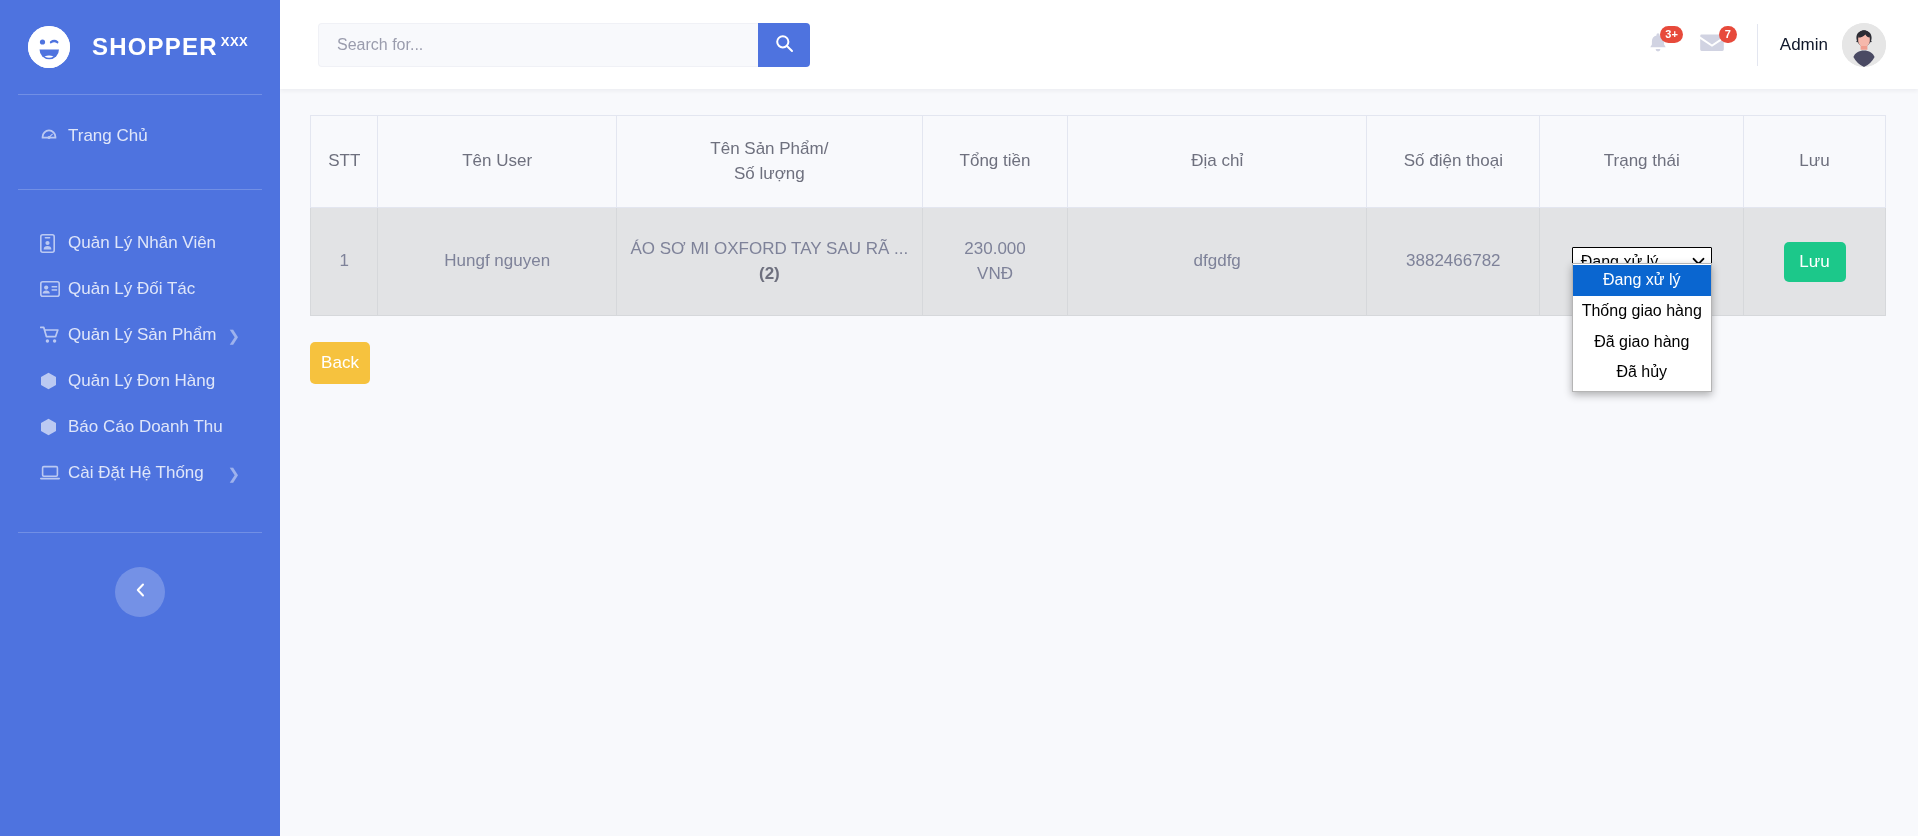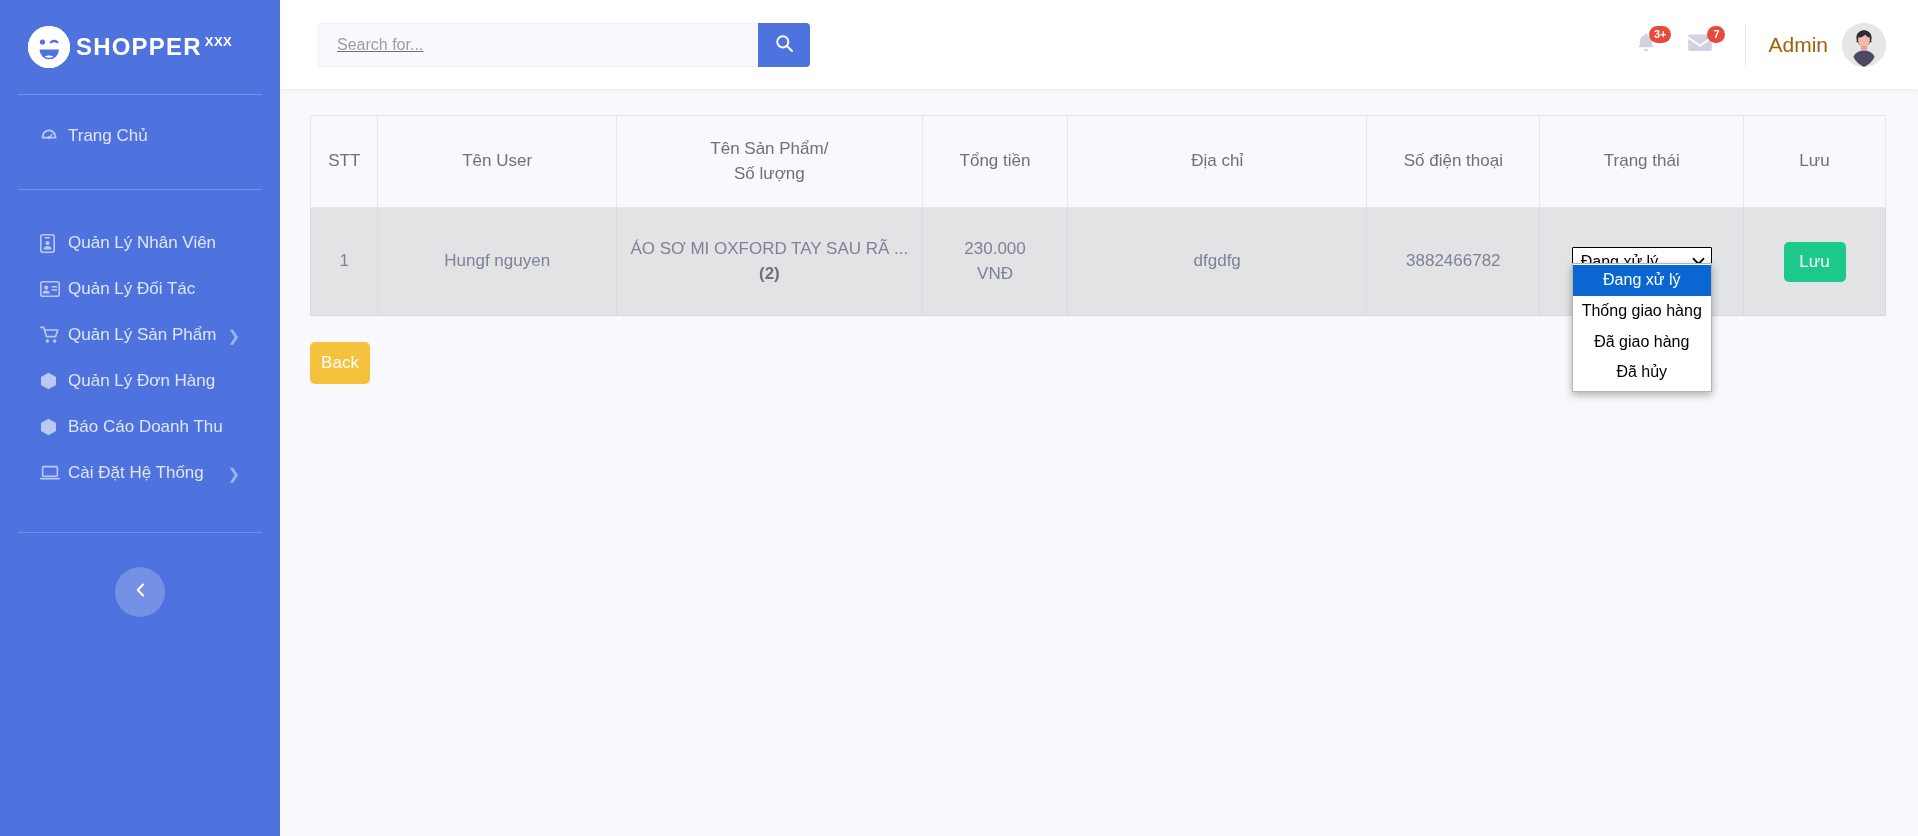--- a/index.html
+++ b/index.html
@@ -20,21 +20,21 @@
     background: #4e73df;
     color: #fff;
     display: flex;
     flex-direction: column;
     position: relative;
     z-index: 5;
   }
   .brand {
     display: flex;
     align-items: center;
-    gap: 6px;
+    gap: 22px;
     padding: 26px 0 26px 28px;
     text-decoration: none;
     color: #fff;
   }
   .brand-logo {
     width: 42px; height: 42px;
     border-radius: 50%;
     background: #fff;
     display: flex; align-items: center; justify-content: center;
     flex: 0 0 auto;
@@ -130,21 +130,20 @@
     height: 44px;
     border: 1px solid #f0f1f6;
     border-right: none;
     background: #f8f9fc;
     border-radius: 4px 0 0 4px;
     padding: 0 18px;
     font-size: 16px;
     color: #6e707e;
     outline: none;
     font-family: inherit;
-    text-decoration: underline;
   }
   .search-input::placeholder { color: #9a9cad; }
   .search-btn {
     width: 52px;
     height: 44px;
     border: none;
     background: #4e73df;
     color: #fff;
     border-radius: 0 4px 4px 0;
     cursor: pointer;
@@ -184,21 +183,21 @@
     height: 42px;
     background: #e3e6f0;
     margin: 0 22px 0 18px;
   }
   .user-block {
     display: flex;
     align-items: center;
     gap: 14px;
     cursor: pointer;
   }
-  .user-name { color: #a16207; font-size: 21px; }
+  .user-name { color: #0f172a; font-size: 17px; }
   .avatar {
     width: 44px; height: 44px;
     border-radius: 50%;
     overflow: hidden;
     background: #e3e3e3;
     display: block;
   }
 
   
   #content {

